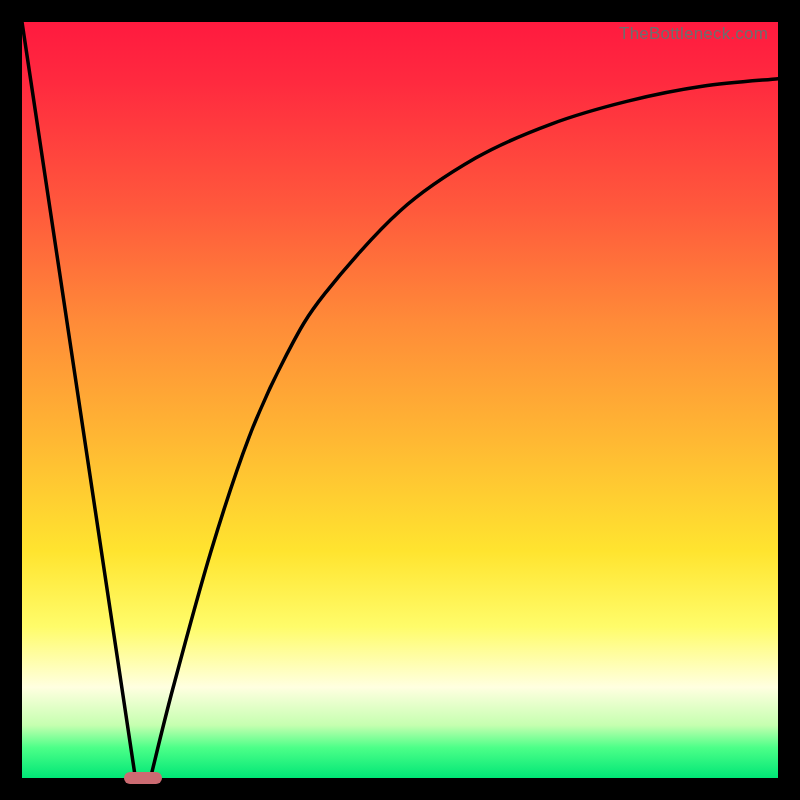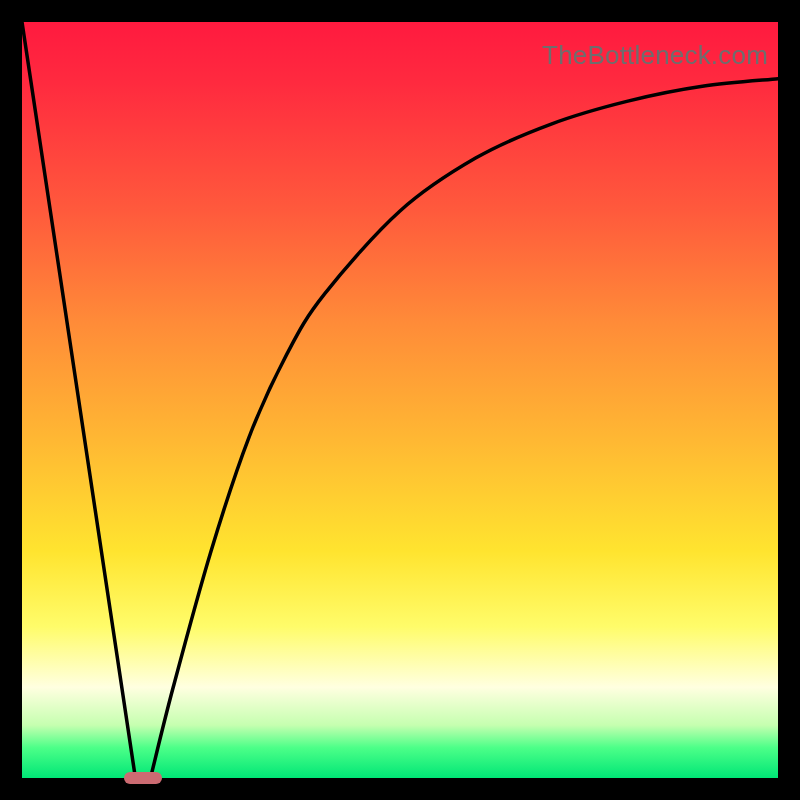--- a/index.html
+++ b/index.html
@@ -33,24 +33,24 @@
       #ffb733 55%,
       #ffe42f 70%,
       #fffc6a 80%,
       #ffffe0 88%,
       #c6ffb0 93%,
       #4cff88 96%,
       #00e676 100%);
   }
   .watermark {
     position: absolute;
-    top: 18px;
+    top: 2px;
     right: 10px;
     color: #6e6e6e;
-    font-size: 26px;
+    font-size: 17px;
     font-weight: 500;
     letter-spacing: 0.2px;
     user-select: none;
   }
   svg.curves {
     position: absolute;
     left: 0;
     top: 0;
     width: 756px;
     height: 756px;

